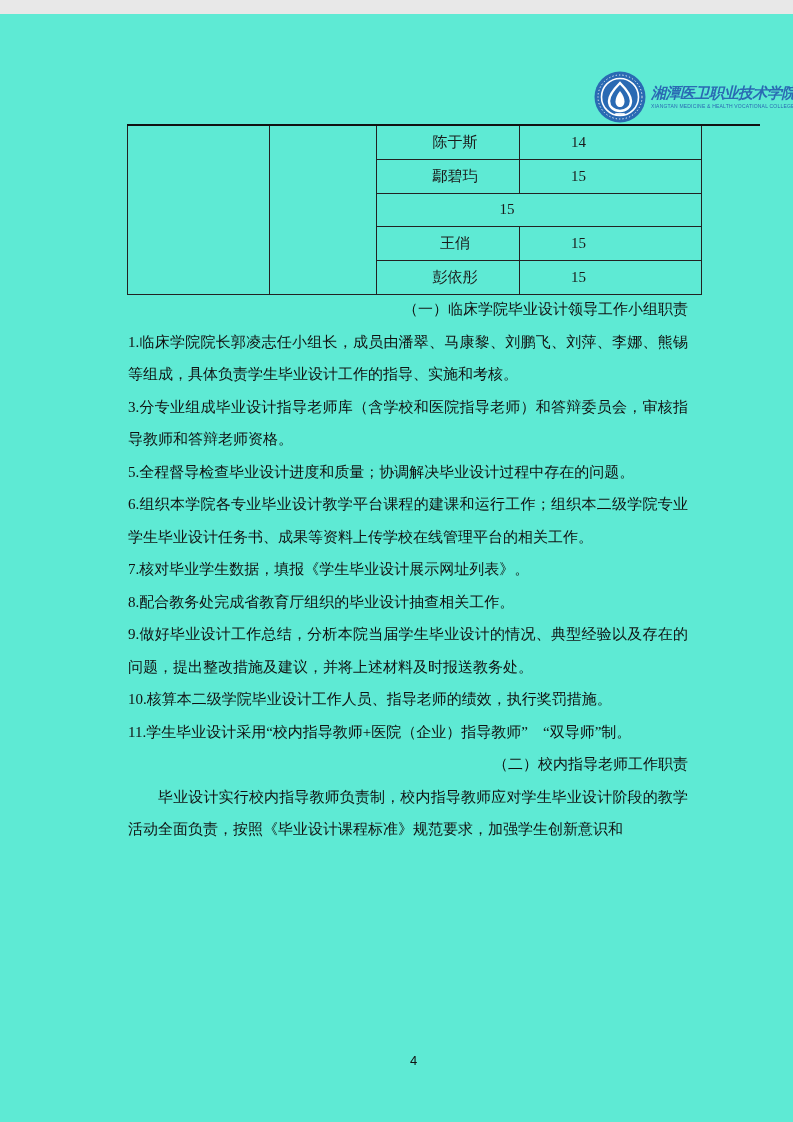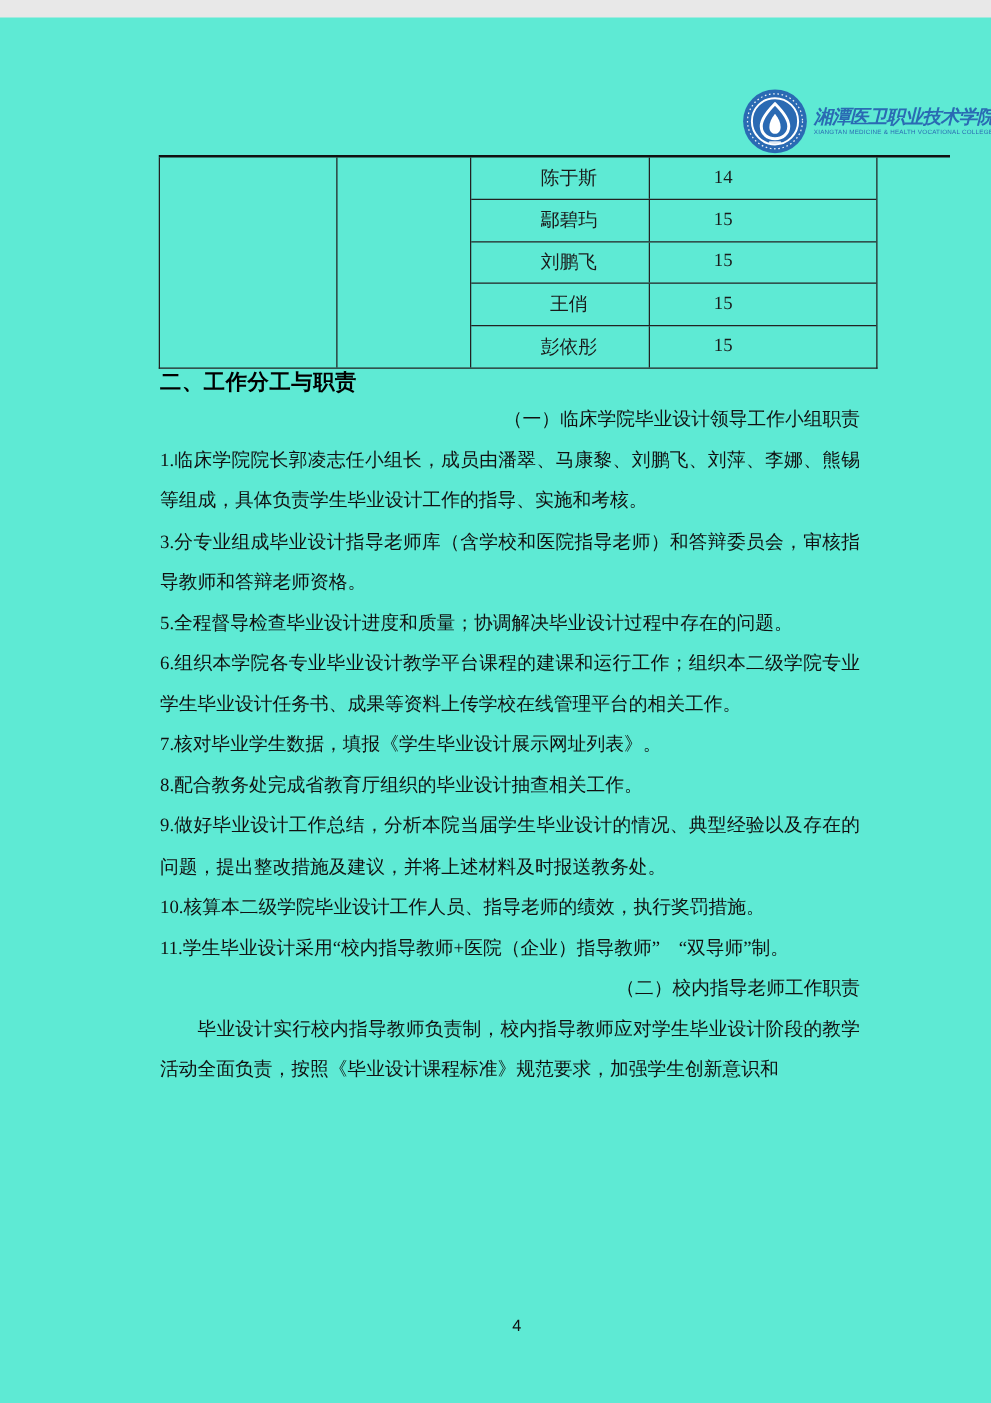--- a/index.html
+++ b/index.html
@@ -112,38 +112,36 @@
           <div class="cell-name">陈于斯</div>
           <div class="cell-num">14</div>
         </div>
 
         <div class="trow">
           <div class="cell-name">鄢碧玙</div>
           <div class="cell-num">15</div>
         </div>
 
         <div class="trow">
-          <div class="cell-name">刘鹏飞</div>
           <div class="cell-num">15</div>
         </div>
 
         <div class="trow">
           <div class="cell-name">王俏</div>
           <div class="cell-num">15</div>
         </div>
 
         <div class="trow">
           <div class="cell-name">彭依彤</div>
           <div class="cell-num">15</div>
         </div>
       </div>
   </div>
 
   <main class="doc-body">
-    <h2>二、工作分工与职责</h2>
     <p class="sub">（一）临床学院毕业设计领导工作小组职责</p>
 
     <div>
 
         <p>1.临床学院院长郭凌志任小组长，成员由潘翠、马康黎、刘鹏飞、刘萍、李娜、熊锡等组成，具体负责学生毕业设计工作的指导、实施和考核。</p>
 
 
         <p>3.分专业组成毕业设计指导老师库（含学校和医院指导老师）和答辩委员会，审核指导教师和答辩老师资格。</p>
 
 

